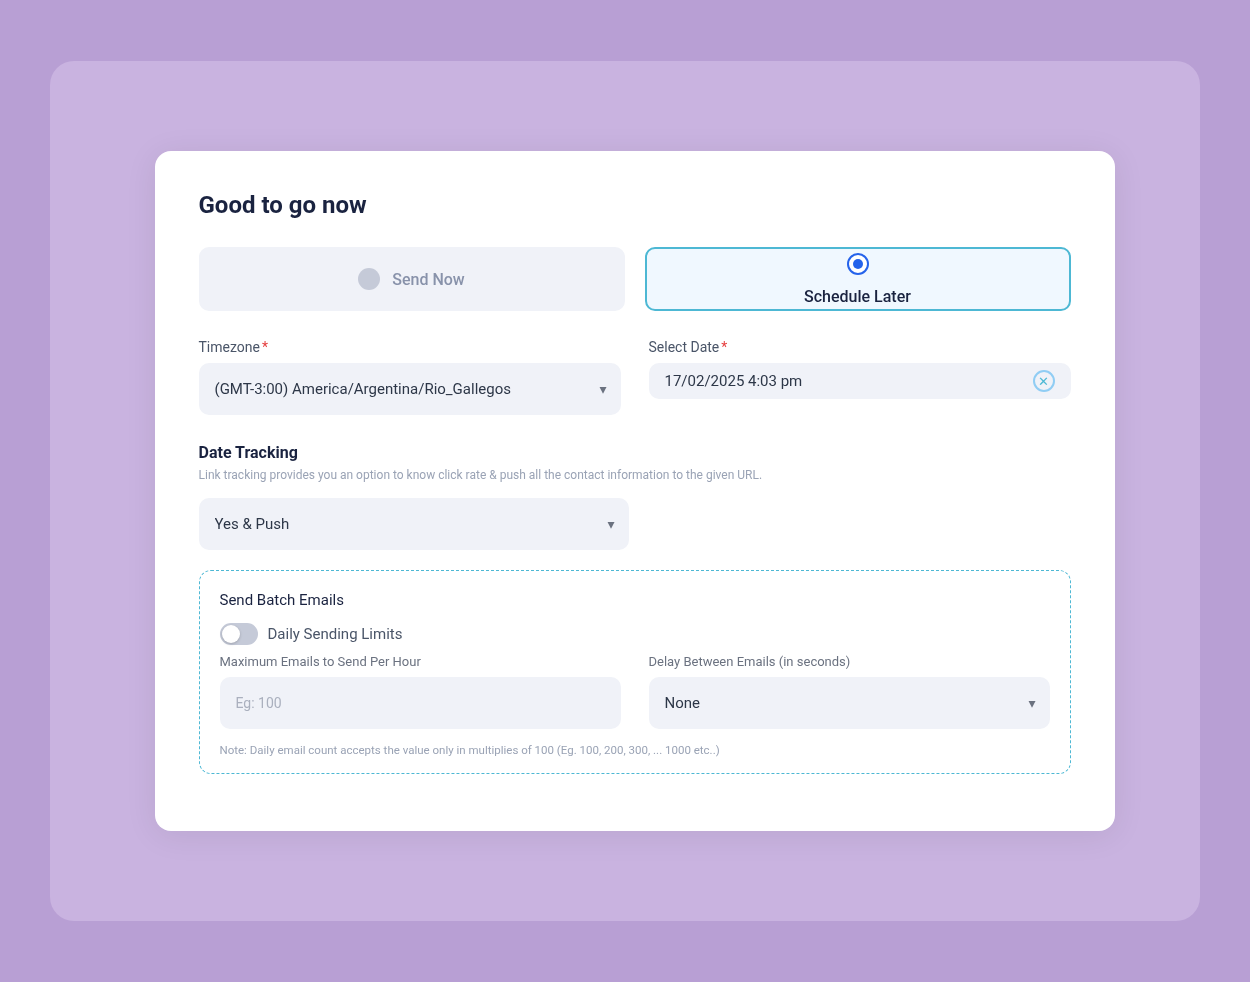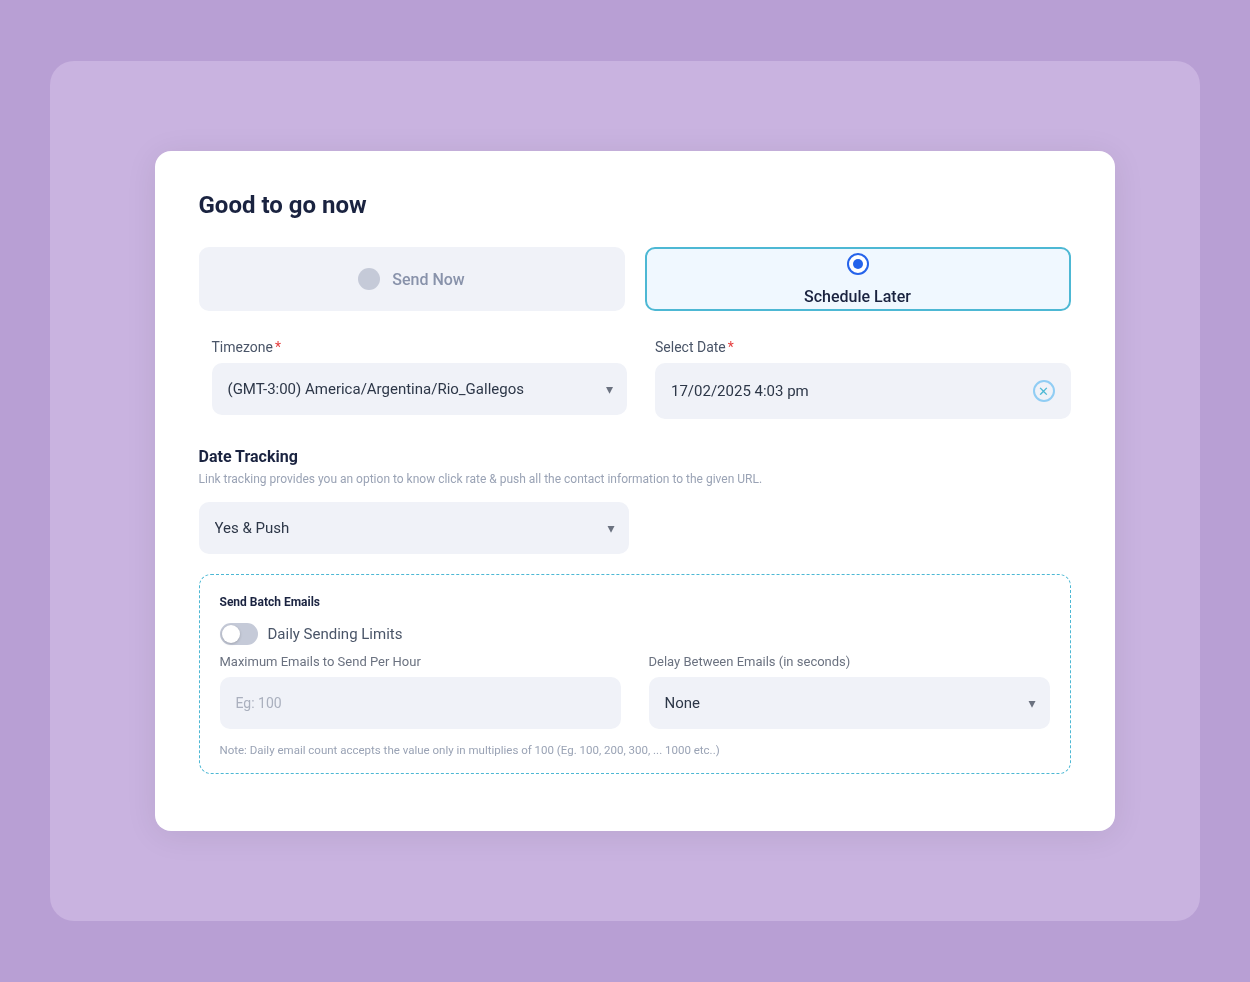--- a/index.html
+++ b/index.html
@@ -104,21 +104,20 @@
       height: 10px;
       border-radius: 50%;
       background: #2563eb;
     }
 
     
     .form-row {
       display: flex;
       gap: 28px;
       margin-bottom: 28px;
-      margin-left: 13px;
     }
 
     .form-group {
       flex: 1;
     }
 
     .form-label {
       font-size: 14px;
       color: #4a5568;
       margin-bottom: 8px;
@@ -160,21 +159,21 @@
       right: 14px;
       top: 50%;
       transform: translateY(-50%);
       pointer-events: none;
       color: #6b7280;
       font-size: 14px;
     }
 
     .date-input-box {
       width: 100%;
-      height: 56px;
+      height: 36px;
       background: #f0f2f8;
       border-radius: 10px;
       display: flex;
       align-items: center;
       justify-content: space-between;
       padding: 0 16px;
       cursor: pointer;
     }
 
     .date-value {
@@ -211,22 +210,22 @@
 
     
     .batch-section {
       border: 1.5px dashed #4db8d4;
       border-radius: 12px;
       padding: 20px 20px 16px;
       margin-top: 20px;
     }
 
     .batch-title {
-      font-size: 12px;
-      font-weight: 700;
+      font-size: 15px;
+      font-weight: 400;
       color: #1a2340;
       margin-bottom: 14px;
     }
 
     .daily-limits-row {
       display: flex;
       align-items: center;
       gap: 10px;
       margin-bottom: 9px;
     }

